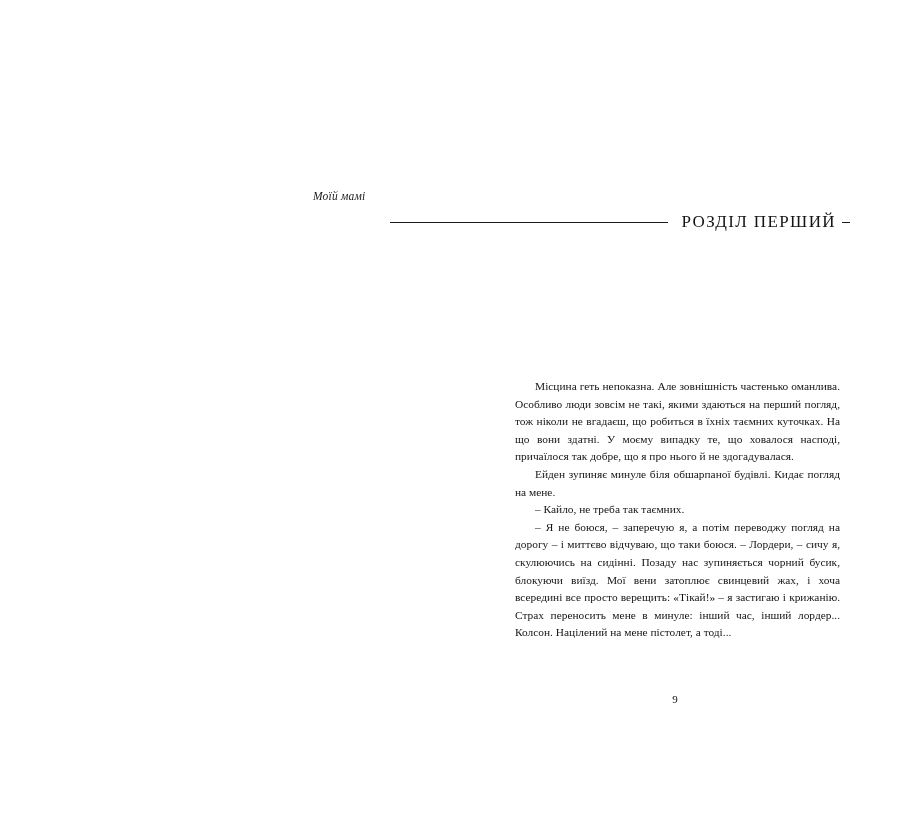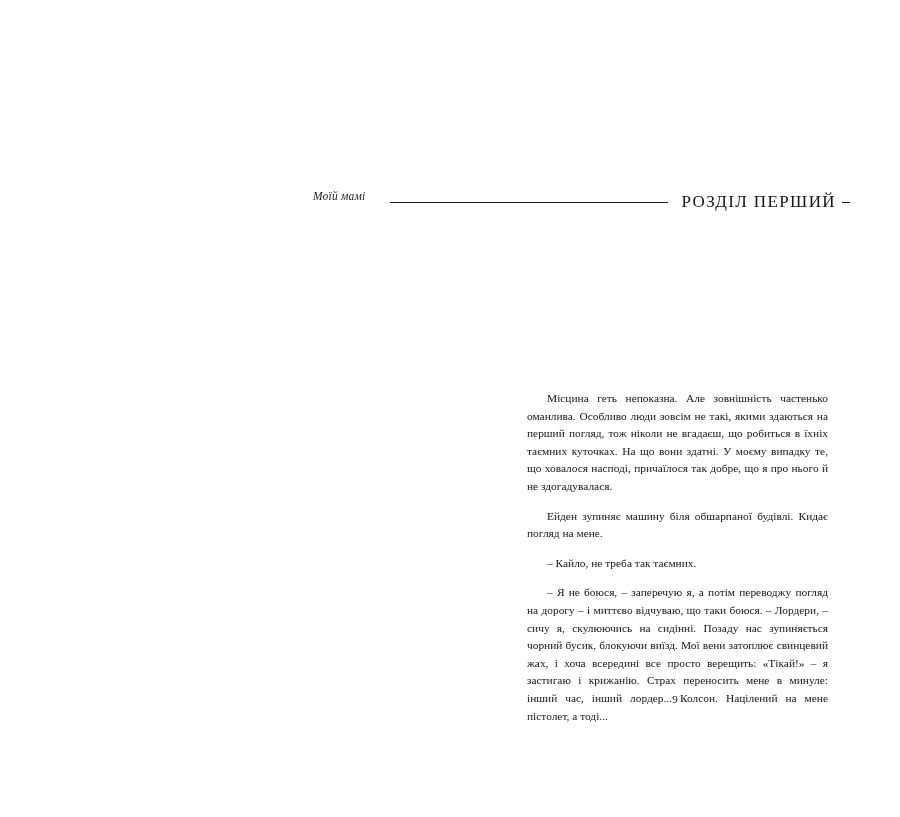--- a/index.html
+++ b/index.html
@@ -49,21 +49,21 @@
     left: 450px;
     top: 0;
     width: 450px;
     height: 817px;
     background: #ffffff;
   }
 
   .chapter-head {
     position: absolute;
     left: -60px;
-    top: 188px;
+    top: 208px;
     width: 460px;
     height: 30px;
   }
 
   .chapter-rule {
     position: absolute;
     left: 0;
     top: 14px;
     width: 460px;
     height: 1px;
@@ -90,21 +90,21 @@
     width: 325px;
     font-size: 11.4px;
     line-height: 17.6px;
     text-align: justify;
     text-justify: inter-word;
     color: #151515;
     hyphens: manual;
   }
 
   .body-text p {
-    margin: 12px;
+    margin: 0;
     text-indent: 20px;
   }
 
   .folio {
     position: absolute;
     left: 0;
     top: 693px;
     width: 450px;
     text-align: center;
     font-size: 11px;
@@ -122,21 +122,21 @@
 
   <div class="page-right">
 
     <div class="chapter-head">
       <div class="chapter-rule"></div>
       <div class="chapter-title">РОЗДІЛ ПЕРШИЙ</div>
     </div>
 
     <div class="body-text">
       <p>Місцина геть непоказна. Але зовнішність частенько оманлива. Особливо люди зовсім не такі, якими здаються на перший погляд, тож ніколи не вгадаєш, що робиться в їхніх таємних куточках. На що вони здатні. У моєму випадку те, що ховалося насподi, причаїлося так добре, що я про нього й не здогадувалася.</p>
-      <p>Ейден зупиняє машину біля обшарпаної будівлі. Кидає погляд на мене.</p>
+      <p>Ейден зупиняє минуле біля обшарпаної будівлі. Кидає погляд на мене.</p>
       <p>– Кайло, не треба так таємних.</p>
       <p>– Я не боюся, – заперечую я, а потім переводжу погляд на дорогу – і миттєво відчуваю, що таки боюся. – Лордери, – сичу я, скулюючись на сидінні. Позаду нас зупиняється чорний бусик, блокуючи виїзд. Мої вени затоплює свинцевий жах, і хоча всередині все просто верещить: «Тікай!» – я застигаю і крижанію. Страх переносить мене в минуле: інший час, інший лордер... Колсон. Націлений на мене пістолет, а тоді...</p>
     </div>
 
     <div class="folio">9</div>
   </div>
 
 </div>
 
 </body></html>

